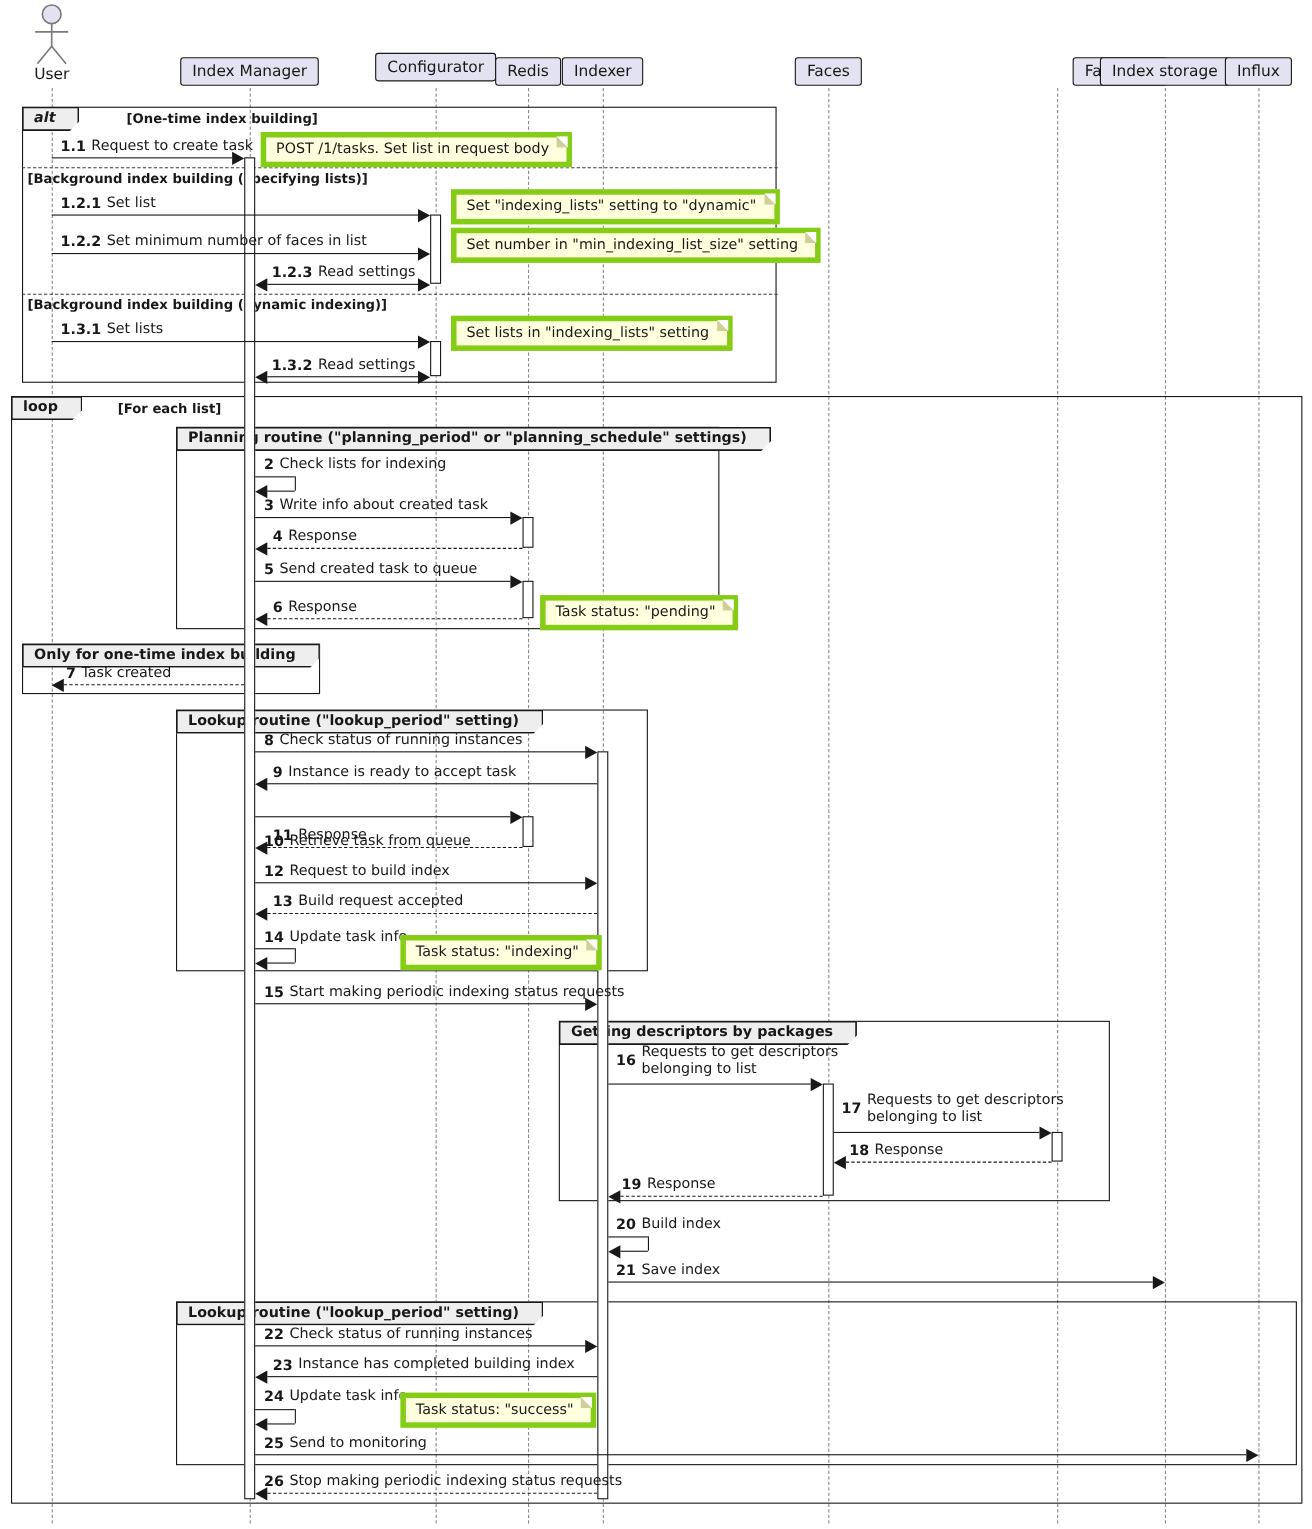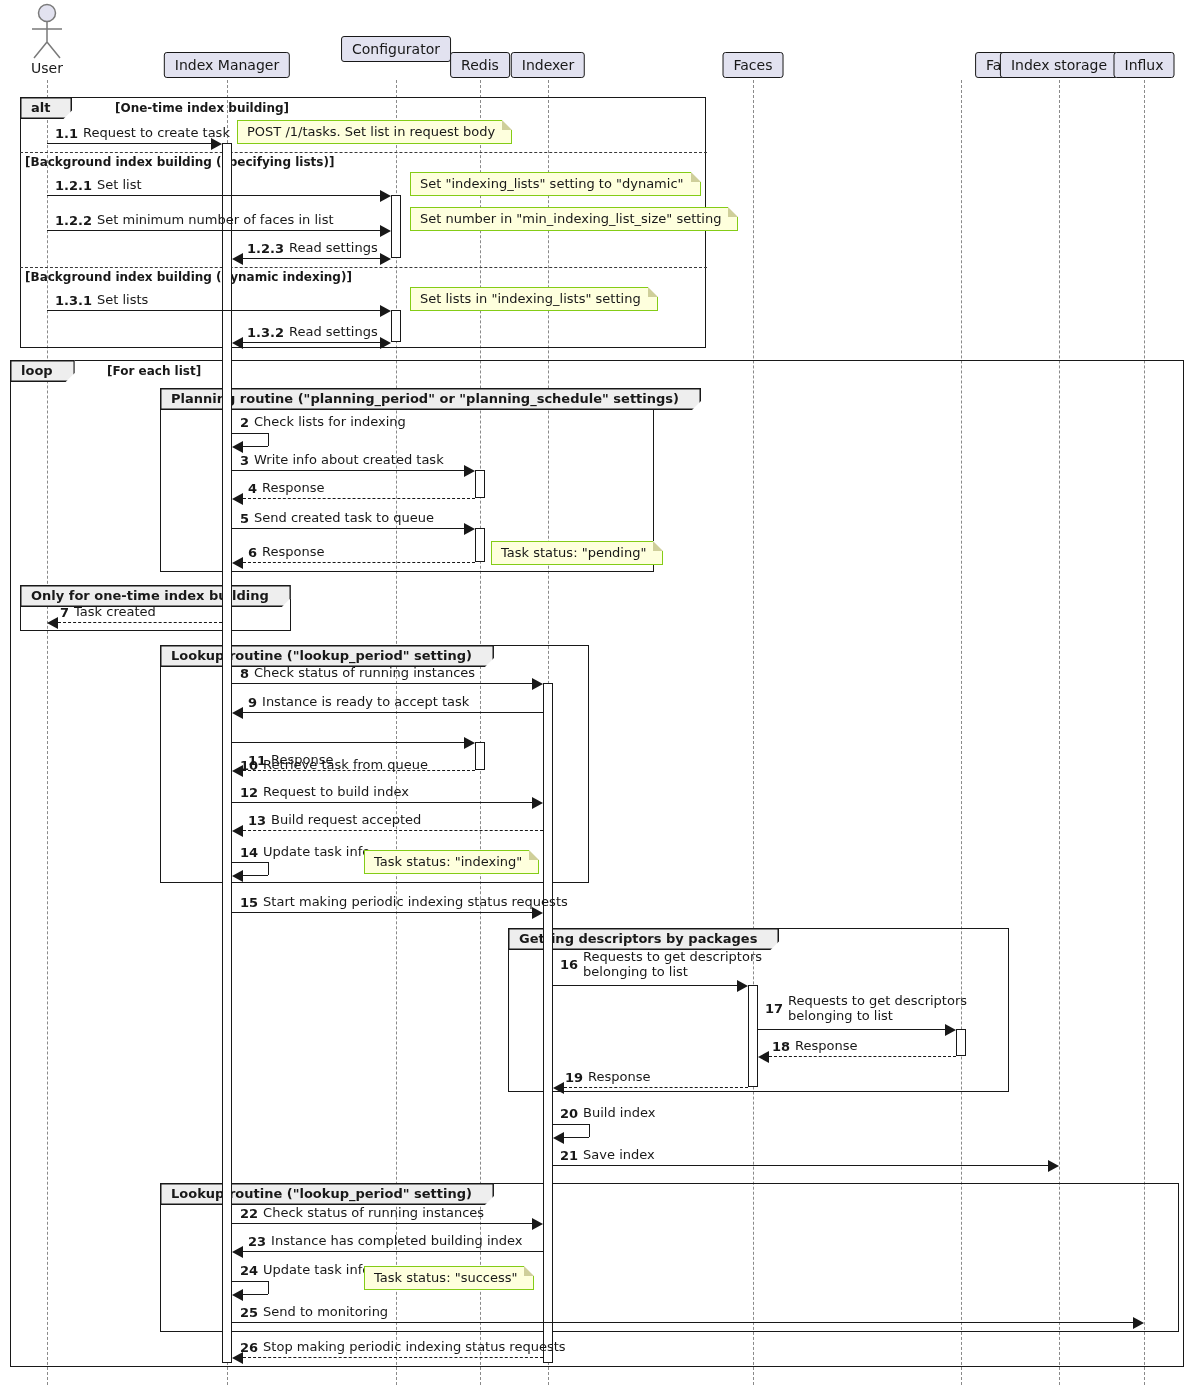--- a/index.html
+++ b/index.html
@@ -19,41 +19,41 @@
   .act{position:absolute;width:10px;background:#ffffff;border:1px solid #181818;box-sizing:border-box;}
   .ln{position:absolute;height:0;border-top:1px solid #181818;}
   .ln.dashed{border-top-style:dashed;}
   .vln{position:absolute;width:0;border-left:1px solid #181818;}
   .arr{position:absolute;width:0;height:0;border-top:6px solid transparent;border-bottom:6px solid transparent;}
   .arr.right{border-left:11px solid #181818;}
   .arr.left{border-right:11px solid #181818;}
   .msg-label{position:absolute;font-size:13px;display:flex;gap:5px;align-items:center;white-space:nowrap;}
   .msg-label b{font-weight:bold;}
   .msg-label .mtext{white-space:pre-line;line-height:1.15;}
-  .note{position:absolute;background:#FEFFDD;border:1px solid #84cc16;padding:3px 16px 4px 9px;
+  .note{position:absolute;background:#FEFFDD;border:5px solid #84cc16;padding:3px 16px 4px 9px;
         font-size:13px;white-space:nowrap;text-align:right;}
   .note::before{content:"";position:absolute;top:-1px;right:-1px;border-style:solid;
         border-width:0 10px 10px 0;border-color:#fff #fff #cfcf9a #cfcf9a;}
   svg{display:block;}
 </style>
 </head>
 <body>
 
 <div class="stage" id="stage">
     <div class="lifeline" style="left: 47px; top: 80px; height: 1305px;"></div>
     <div class="lifeline" style="left: 227px; top: 80px; height: 1305px;"></div>
     <div class="lifeline" style="left: 396px; top: 80px; height: 1305px;"></div>
     <div class="lifeline" style="left: 480px; top: 80px; height: 1305px;"></div>
     <div class="lifeline" style="left: 548px; top: 80px; height: 1305px;"></div>
     <div class="lifeline" style="left: 753px; top: 80px; height: 1305px;"></div>
     <div class="lifeline" style="left: 961px; top: 80px; height: 1305px;"></div>
     <div class="lifeline" style="left: 1059px; top: 80px; height: 1305px;"></div>
     <div class="lifeline" style="left: 1144px; top: 80px; height: 1305px;"></div>
     <div class="frame" style="left: 20px; top: 97px; width: 684px; height: 249px;"></div>
-    <div class="pent" style="left: 20px; top: 97px;">alt</div>
+    <div class="pent" style="left: 20px; top: 97px; font-style: italic;">alt</div>
     <div class="cond" style="left: 115px; top: 101px;">[One-time index building]</div>
     <div class="divline" style="left: 20px; top: 152px; width: 687px;"></div>
     <div class="divlabel" style="left: 25px; top: 155px;">[Background index building (specifying lists)]</div>
     <div class="divline" style="left: 20px; top: 267px; width: 687px;"></div>
     <div class="divlabel" style="left: 25px; top: 270px;">[Background index building (dynamic indexing)]</div>
     <div class="frame" style="left: 10px; top: 360px; width: 1172px; height: 1005px;"></div>
     <div class="pent" style="left: 10px; top: 360px;">loop</div>
     <div class="cond" style="left: 107px; top: 364px;">[For each list]</div>
     <div class="frame" style="left: 160px; top: 388px; width: 492px; height: 182px;"></div>
     <div class="pent" style="left: 160px; top: 388px;">Planning routine ("planning_period" or "planning_schedule" settings)</div>
@@ -66,21 +66,21 @@
     <div class="frame" style="left: 160px; top: 1183px; width: 1017px; height: 147px;"></div>
     <div class="pent" style="left: 160px; top: 1183px;">Lookup routine ("lookup_period" setting)</div>
     <div style="position: absolute; left: 25px; top: 2px;">
       <svg width="44" height="60" viewBox="0 0 44 60">
         <circle cx="22" cy="11" r="8.5" fill="#E2E2F0" stroke="#7a7a7a" stroke-width="1.5"></circle>
         <path d="M22 19.5 V40 M7 27 H37 M22 40 L9 56 M22 40 L35 56" fill="none" stroke="#7a7a7a" stroke-width="1.5"></path>
       </svg>
     </div>
     <div class="actor-label" style="left: 47px; top: 60px;">User</div>
     <div class="pbox" style="left: 227px; top: 52px;">Index Manager</div>
-    <div class="pbox" style="left: 396px; top: 36px;">Configurator</div>
+    <div class="pbox" style="left: 396px; top: 48px;">Configurator</div>
     <div class="pbox" style="left: 480px; top: 52px;">Redis</div>
     <div class="pbox" style="left: 548px; top: 52px;">Indexer</div>
     <div class="pbox" style="left: 753px; top: 52px;">Faces</div>
     <div class="pbox" style="left: 1018px; top: 52px;">Faces DB</div>
     <div class="pbox" style="left: 1059px; top: 52px;">Index storage</div>
     <div class="pbox" style="left: 1144px; top: 52px;">Influx</div>
     <div class="act" style="left: 222px; top: 143px; height: 1220px;"></div>
     <div class="act" style="left: 391px; top: 195px; height: 63px;"></div>
     <div class="act" style="left: 391px; top: 310px; height: 32px;"></div>
     <div class="act" style="left: 475px; top: 470px; height: 28px;"></div>

